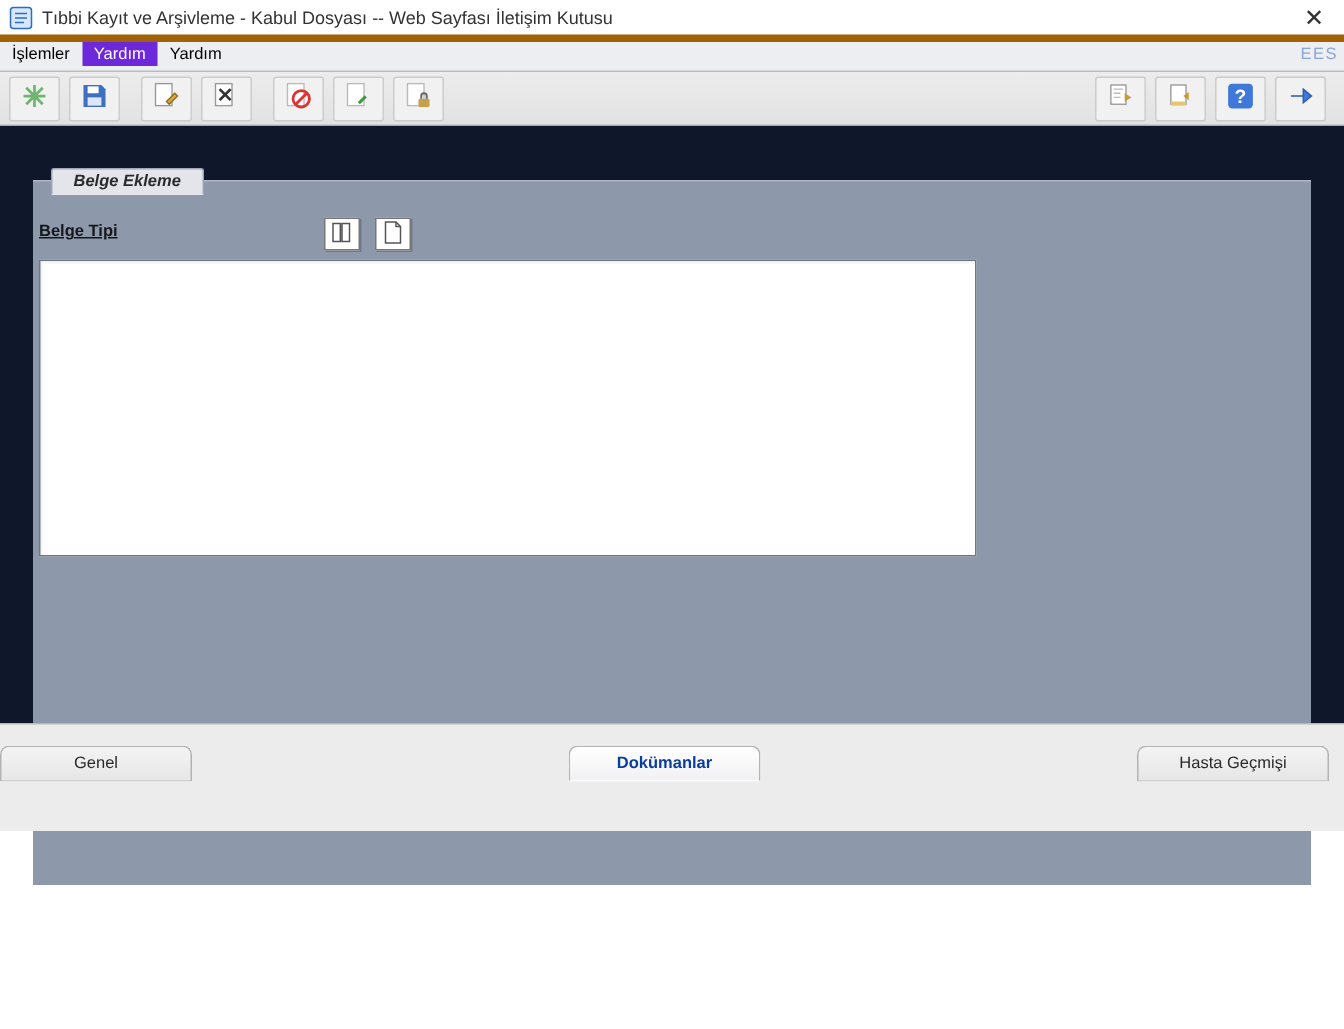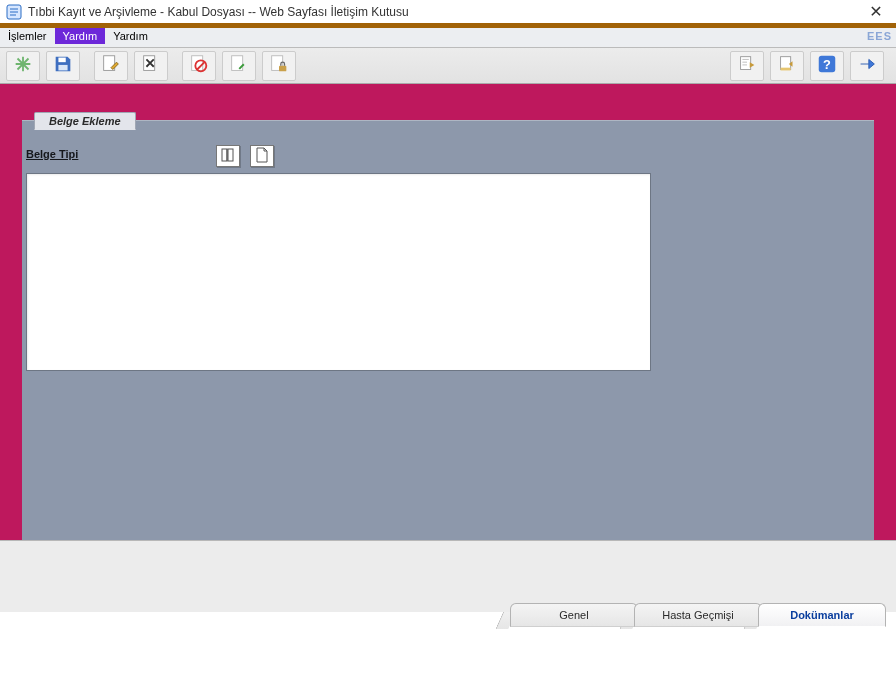--- a/index.html
+++ b/index.html
@@ -8,48 +8,48 @@
   
   .titlebar { display:flex; align-items:center; height:28px; background:#fff; border-bottom:5px solid #a16207;}
   .titlebar-icon { width:16px; height:16px; margin:0 6px; display:flex; align-items:center; justify-content:center;}
   .titlebar-title { flex:1; font-size:12px; color:#333; }
   .titlebar-close { width:40px; text-align:center; font-size:16px; color:#333; cursor:pointer; font-family: Arial, sans-serif;}
 
   
   .menubar { display:flex; align-items:flex-start; height:20px; background:#eceef1; border-bottom:1px solid #bbb; font-size:11px; position:relative;}
   .menu-item { padding:2px 8px; cursor:pointer; }
   .menu-item.active { background:#6d28d9; color:#fff; }
-  .menu-brand { position:absolute; right:4px; top:2px; color:#8aa6d6; font-weight:bold; letter-spacing:1px; font-size:11px;}
+  .menu-brand { position:absolute; right:4px; top:2px; color:#8aa6d6; font-weight:normal; letter-spacing:1px; font-size:11px;}
 
   
   .toolbar { display:flex; align-items:center; height:36px; background:linear-gradient(#ececec,#e2e2e2); border-bottom:1px solid #aaa; padding:0 6px;}
   .toolbar-spacer { flex:1; }
   .tool-btn { width:34px; height:30px; margin-right:6px; background:#f1f1f1; border:1px solid #ccc; border-radius:2px; display:flex; align-items:center; justify-content:center; cursor:pointer;}
   .tool-btn svg { width:22px; height:22px; }
   .sep { width:8px; }
 
   
-  .content { background:#be185d; height:456px; padding:26px 22px 10px 22px; }
+  .content { background:#0f172a; height:398px; padding:26px 22px 10px 22px; }
   .panel { background:#8d98ab; position: relative; height:470px;}
   .group-tab-outer { position:absolute; top:-8px; left:12px; height:18px; display:flex; align-items:flex-end;}
   .group-tab { background:#e3e5eb; border:1px solid #a0a7b4; border-bottom:1px solid #e3e5eb; padding:2px 14px; font-weight:bold; font-style:italic; font-size:11px; color:#2b2b2b; border-radius:2px 2px 0 0; z-index:2;}
   .group-border { border-top:1px solid #aeb6c3; height:1px; margin-top:10px;}
   .form { margin-top:24px; padding:0 4px;}
   .form-row { display:flex; align-items:flex-start; margin-bottom:6px;}
   .form-label { width:190px; font-weight:bold; font-size:11px; color:#15171b; padding-top:3px;text-decoration:underline;}
   .form-field { flex:1; }
   .inline-icons { display:flex; gap:10px; }
   .box-icon { width:24px; height:22px; border:1px solid #777; background:#fff; display:flex; align-items:center; justify-content:center; cursor:pointer; box-shadow: 1px 1px 0 rgba(0,0,0,.2);}
   .box-icon svg { width:16px; height:16px; }
   .listarea { width:625px; height:198px; background:#fff; border:1px solid #6d7684; box-shadow: inset 1px 1px 2px rgba(0,0,0,.08);}
 
   
   .bottom-area { height:72px; background:#ececec; position:relative;}
   .bottom-hr { height:1px; background:#b7b7b7;}
-  .bottom-tabs { display:flex; justify-content:flex-end; padding:14px 10px 0 0; gap:0;margin-top:48px;}
+  .bottom-tabs { display:flex; justify-content:space-between; padding:14px 10px 0 0; gap:0;}
   .btab { position:relative; min-width:128px; height:24px; display:flex; align-items:center; justify-content:center; font-size:11px; color:#2a2a2a; cursor:pointer; background:linear-gradient(#f4f4f4,#e6e6e6); border:1px solid #b3b3b3; border-bottom:1px solid #cfcfcf; border-radius:6px 6px 0 0; margin-left:-4px;}
   .btab.active { font-weight:bold; color:#0a3e9e; background:linear-gradient(#fff,#f1f1f3); border-bottom:1px solid #fff;}
   .btab:first-child{ margin-left:0;}
   .btab:before { content:""; position:absolute; left:-10px; top:0; width:12px; height:24px; background:linear-gradient(#f4f4f4,#e6e6e6); border-left:1px solid #b3b3b3; border-top:1px solid #b3b3b3; transform:skewX(-24deg); border-top-left-radius:5px; z-index:-1;}
 
   
   .st { stroke:#666; fill:none; stroke-width:1.4; }
 </style>
 </head>
 <body>
@@ -181,16 +181,16 @@
         </div>
       </div>
     </div>
   </div>
 </div>
 
 <div class="bottom-area">
   <div class="bottom-hr"></div>
   <div class="bottom-tabs">
     <div class="btab">Genel</div>
+    <div class="btab active">Dokümanlar</div>
     <div class="btab">Hasta Geçmişi</div>
-    <div class="btab active">Dokümanlar</div>
   </div>
 </div>
 
 </body></html>

